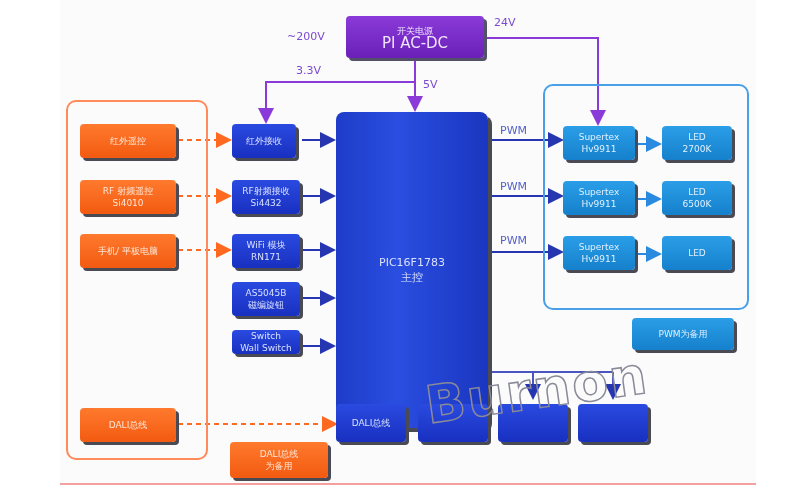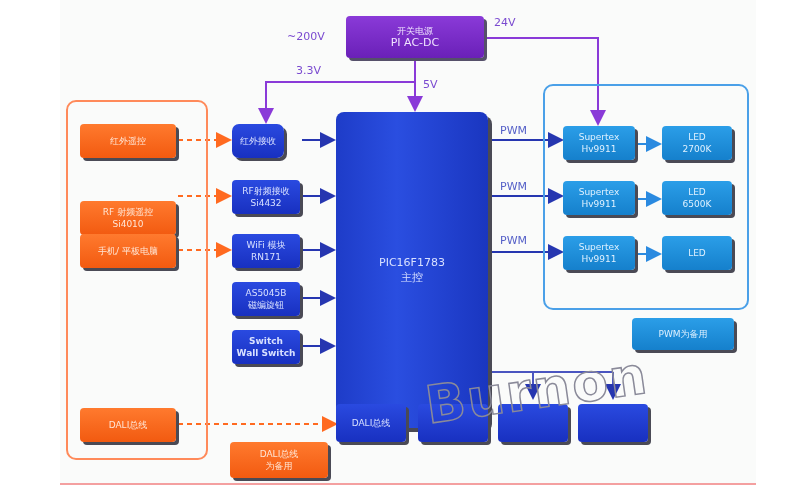--- a/index.html
+++ b/index.html
@@ -79,53 +79,53 @@
 <div class="group" style="left:66px;top:100px;width:138px;height:356px;border:2px solid #ff8a5a;"></div>
 <div class="group" style="left:543px;top:84px;width:202px;height:222px;border:2px solid #4aa0e8;"></div>
 
 <div class="lbl purple-t" style="left:287px;top:30px;">~200V</div>
 <div class="lbl purple-t" style="left:494px;top:16px;">24V</div>
 <div class="lbl purple-t" style="left:296px;top:64px;">3.3V</div>
 <div class="lbl purple-t" style="left:423px;top:78px;">5V</div>
 
 <div class="box purple" style="left:346px;top:16px;width:138px;height:42px;">
   <span>开关电源</span>
-  <span style="font-size:11px;">PI AC-DC</span>
+  <span style="font-size:15px;">PI AC-DC</span>
 </div>
 
 <div class="box orange" style="left:80px;top:124px;width:96px;height:34px;">
     <span>红外遥控</span>
   </div>
-<div class="box orange" style="left:80px;top:180px;width:96px;height:34px;margin-top:21px;">
+<div class="box orange" style="left:80px;top:180px;width:96px;height:34px;">
     <span>RF 射频遥控</span>
     <span>Si4010</span>
   </div>
 <div class="box orange" style="left:80px;top:234px;width:96px;height:34px;">
     <span>手机/ 平板电脑</span>
   </div>
 <div class="box orange" style="left:80px;top:408px;width:96px;height:34px;">
     <span>DALI总线</span>
   </div>
 
-<div class="box blue" style="left:232px;top:124px;width:52px;height:34px;border-radius:7px;">
+<div class="box blue" style="left:232px;top:124px;width:64px;height:34px;">
     <span>红外接收</span>
   </div>
 <div class="box blue" style="left:232px;top:180px;width:68px;height:34px;">
     <span>RF射频接收</span>
     <span>Si4432</span>
   </div>
 <div class="box blue" style="left:232px;top:234px;width:68px;height:34px;">
     <span>WiFi 模块</span>
     <span>RN171</span>
   </div>
 <div class="box blue" style="left:232px;top:282px;width:68px;height:34px;">
     <span>AS5045B</span>
     <span>磁编旋钮</span>
   </div>
-<div class="box blue" style="left:232px;top:330px;width:68px;height:34px;font-weight:bold;">
+<div class="box blue" style="left:232px;top:330px;width:68px;height:24px;">
     <span>Switch</span>
     <span>Wall Switch</span>
   </div>
 
 <div class="mcu">
   <span>PIC16F1783</span>
   <span>主控</span>
 </div>
 
 <div class="lbl blue-t" style="left:500px;top:124px;">PWM</div>

